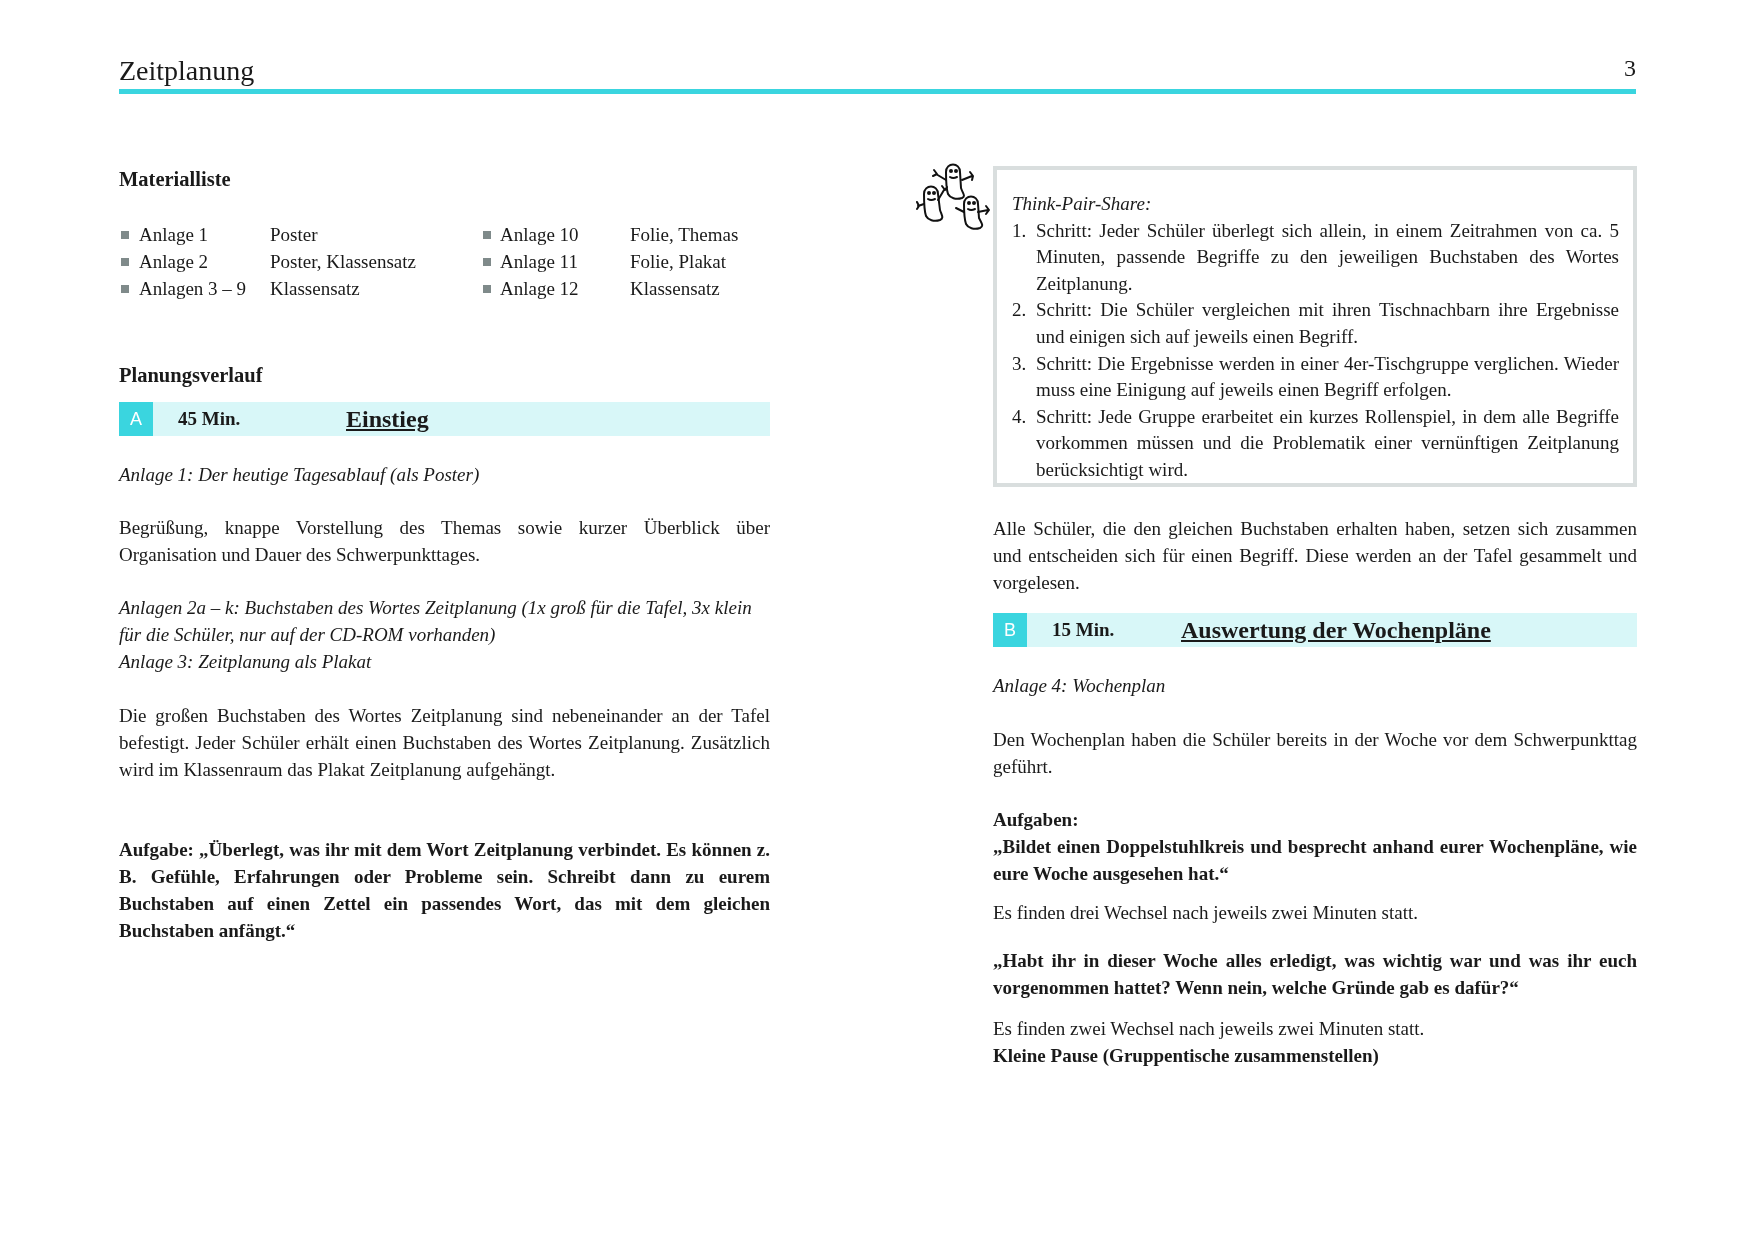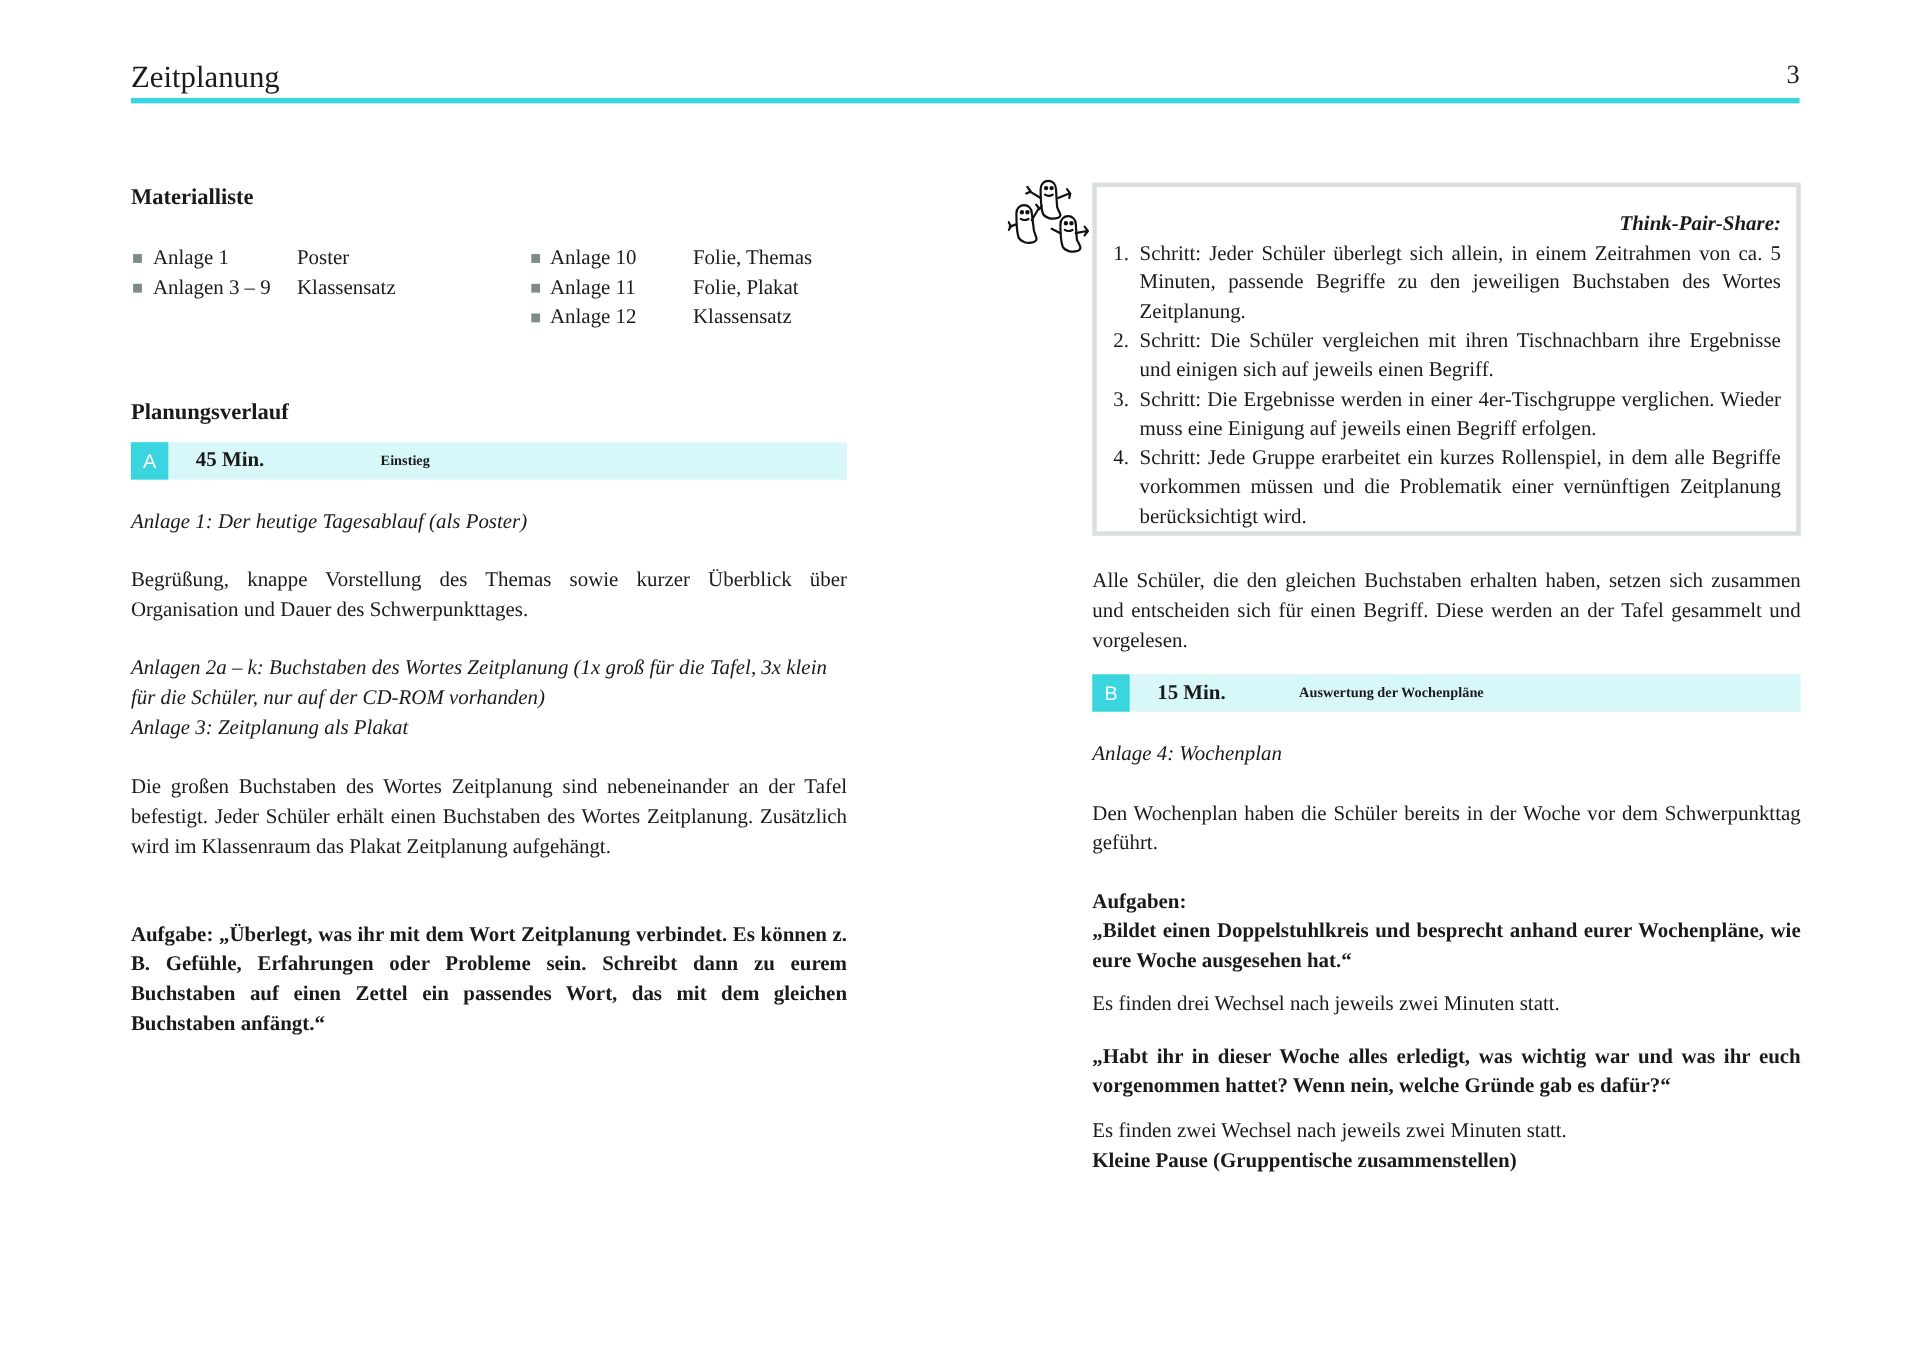--- a/index.html
+++ b/index.html
@@ -18,44 +18,49 @@
 
   .mlist { font-size:19px; line-height:27px; }
   .mrow { position:relative; height:27px; white-space:nowrap; }
   .bullet { position:absolute; top:10px; width:8px; height:8px; background:#7f8a8a; }
   .mlabel { position:absolute; }
 
   .phase { height:34px; background:#d8f7f8; }
   .phase .letter { position:absolute; left:0; top:0; width:34px; height:34px; background:#3ad5df;
        color:#fff; font-family:"Liberation Sans","DejaVu Sans",sans-serif; font-size:18px; text-align:center; line-height:34px; }
   .phase .dur { position:absolute; left:59px; top:0; line-height:34px; font-weight:bold; font-size:19px; }
-  .phase .title { position:absolute; top:0; line-height:34px; font-weight:bold; font-size:13px; }
+  .phase .title { position:absolute; top:0; line-height:34px; font-weight:bold; font-size:24px;text-decoration:underline; }
 
   .tps-box { left:993px; top:166px; width:644px; height:321px; border:4px solid #d9dede; box-sizing:border-box; background:#fff; }
   .tps-inner { position:absolute; left:15px; top:21px; right:14px; font-size:19px; line-height:26.6px; }
-  .tps-title { font-weight:bold; font-style:italic;text-align:right; }
+  .tps-title { font-weight:normal; font-style:italic; }
   .tps-step { position:relative; padding-left:24px; text-align:justify; }
   .tps-num { position:absolute; left:0; top:0; }
 
   .icon-people { left:916px; top:160px; width:76px; height:74px; }
 </style>
 </head>
 <body>
 
 <div class="abs header-title">Zeitplanung</div>
 <div class="abs page-num">3</div>
 <div class="abs header-rule"></div>
 
 <div class="abs h2" style="left:119px; top:168px;">Materialliste</div>
 
 <div class="abs mlist" style="left:119px; top:221px; width:330px;">
   <div class="mrow">
     <span class="bullet" style="left:2px;"></span>
     <span class="mlabel" style="left:20px;">Anlage 1</span>
     <span class="mlabel" style="left:151px;">Poster</span>
+  </div>
+  <div class="mrow">
+    <span class="bullet" style="left:2px;"></span>
+    <span class="mlabel" style="left:20px;">Anlage 2</span>
+    <span class="mlabel" style="left:151px;">Poster, Klassensatz</span>
   </div>
   <div class="mrow">
     <span class="bullet" style="left:2px;"></span>
     <span class="mlabel" style="left:20px;">Anlagen 3 – 9</span>
     <span class="mlabel" style="left:151px;">Klassensatz</span>
   </div>
 </div>
 
 <div class="abs mlist" style="left:481px; top:221px; width:300px;">
   <div class="mrow">

